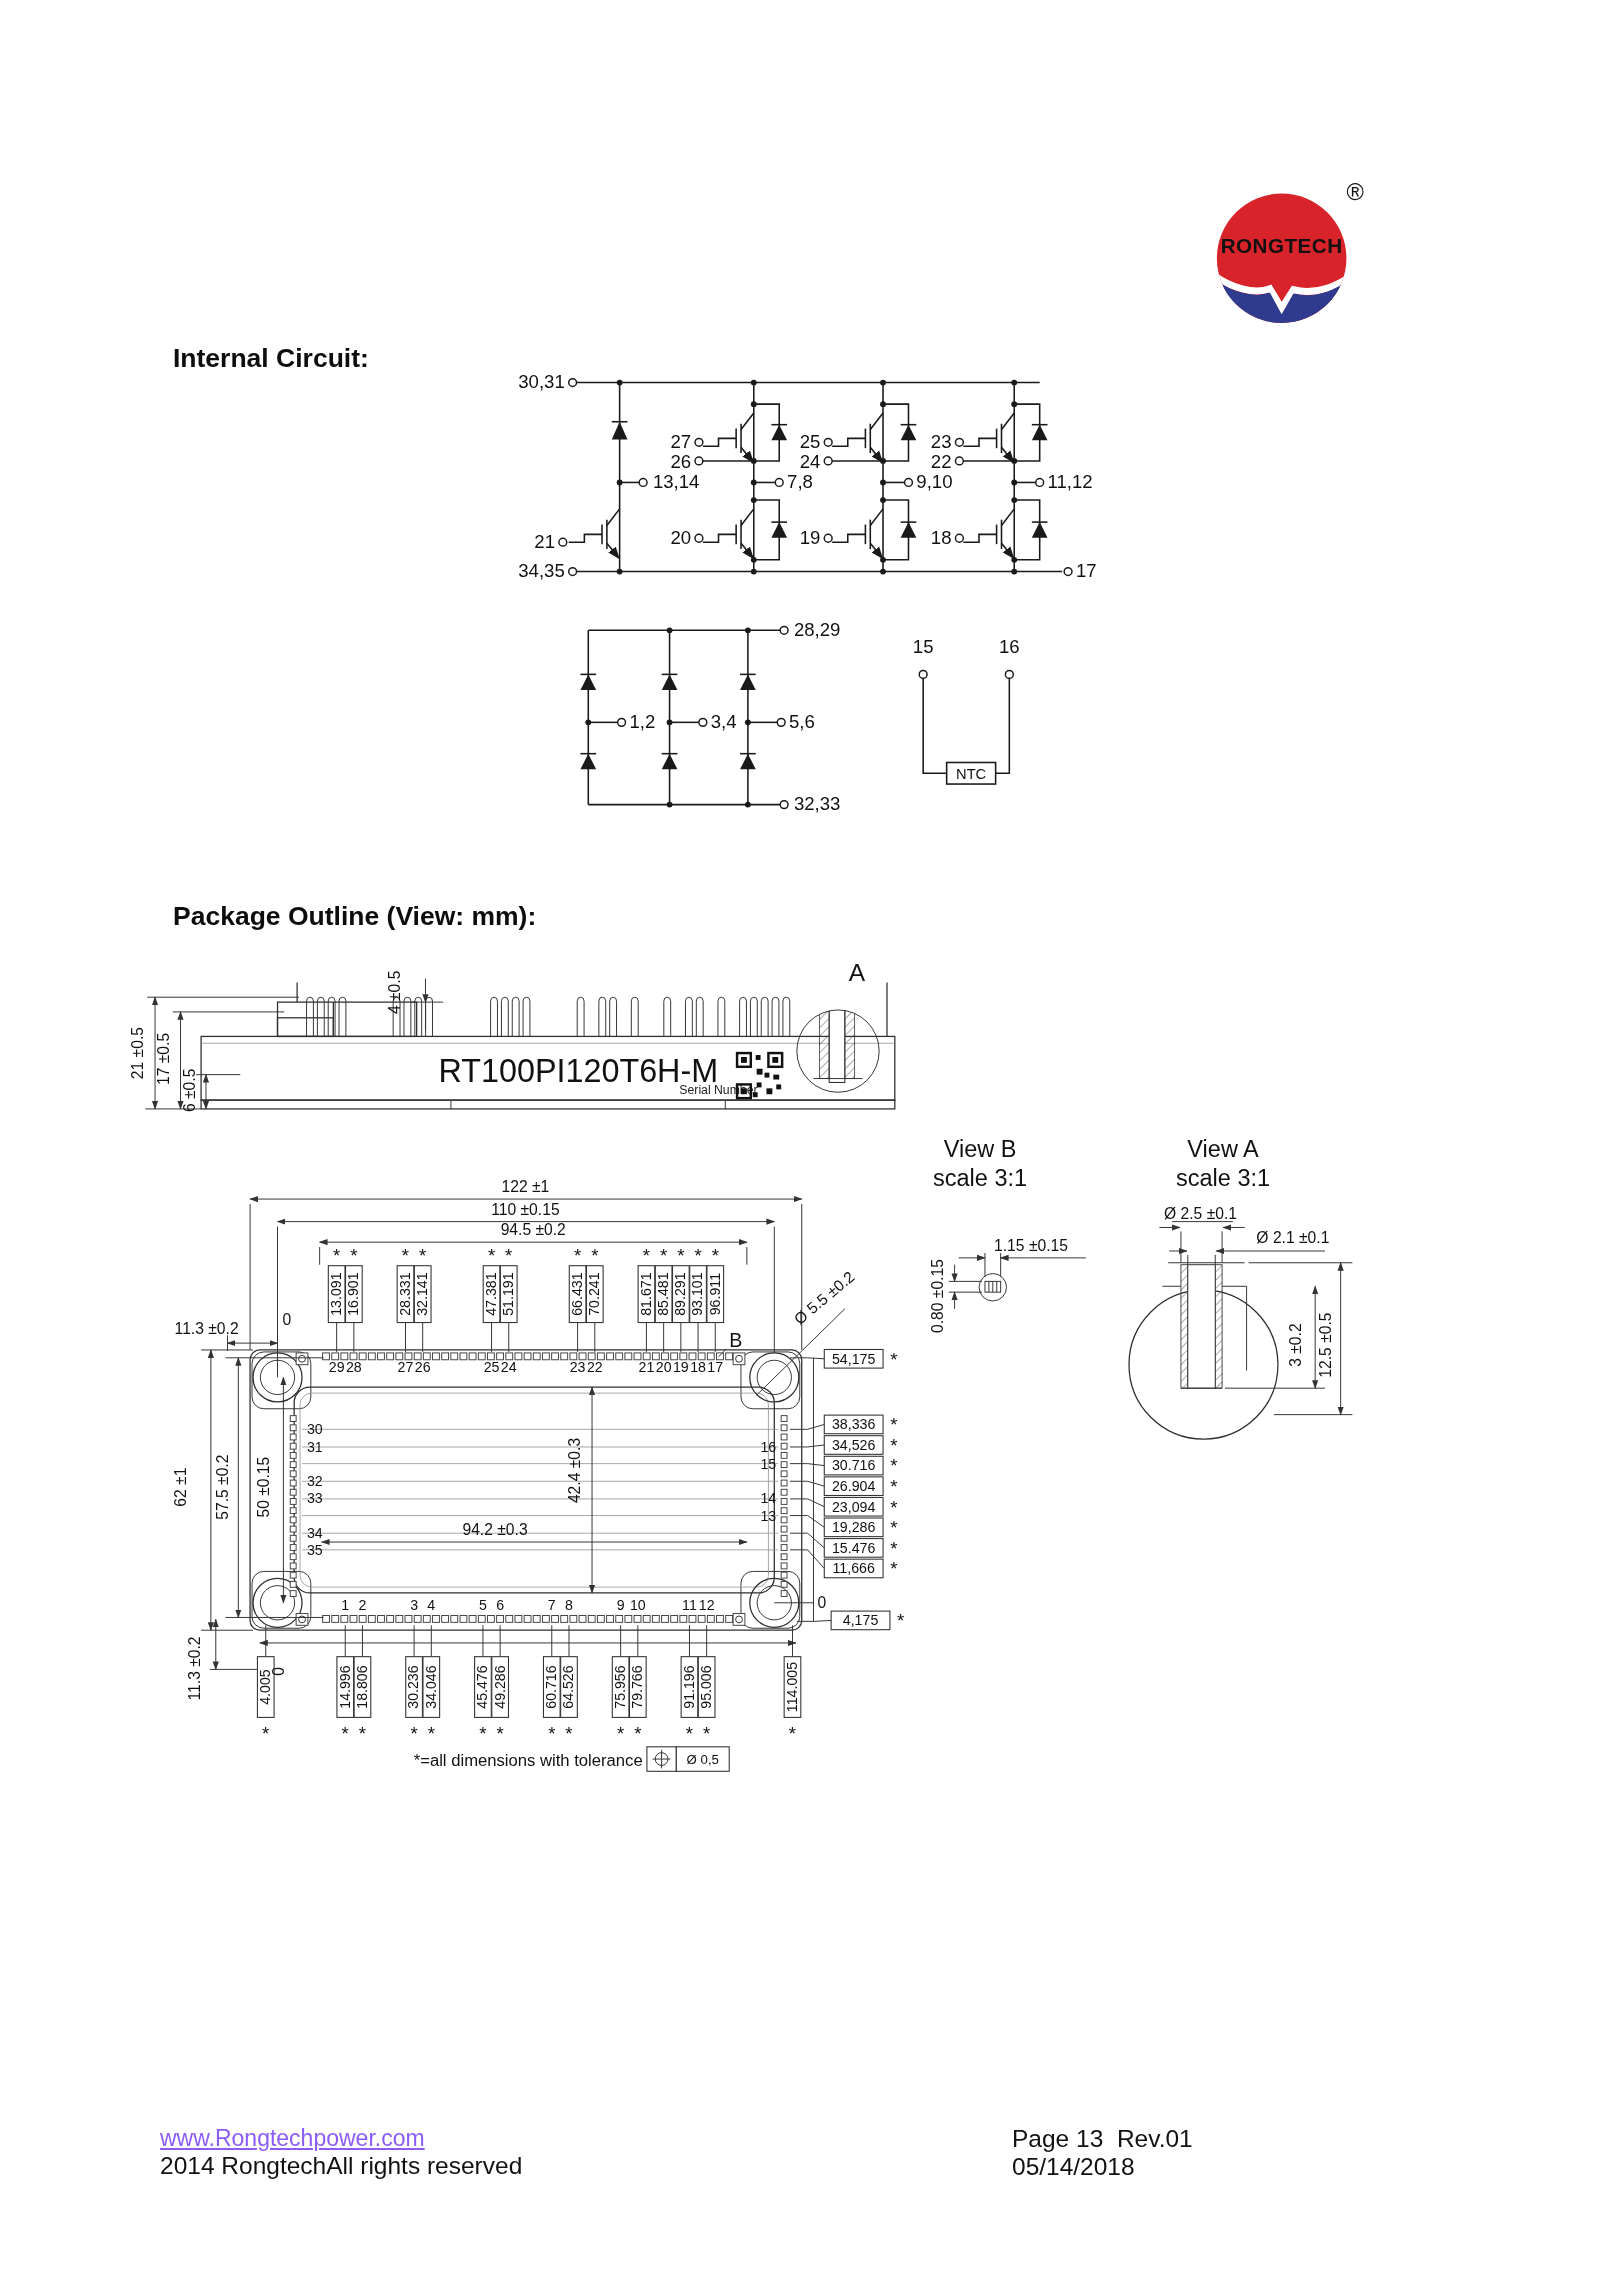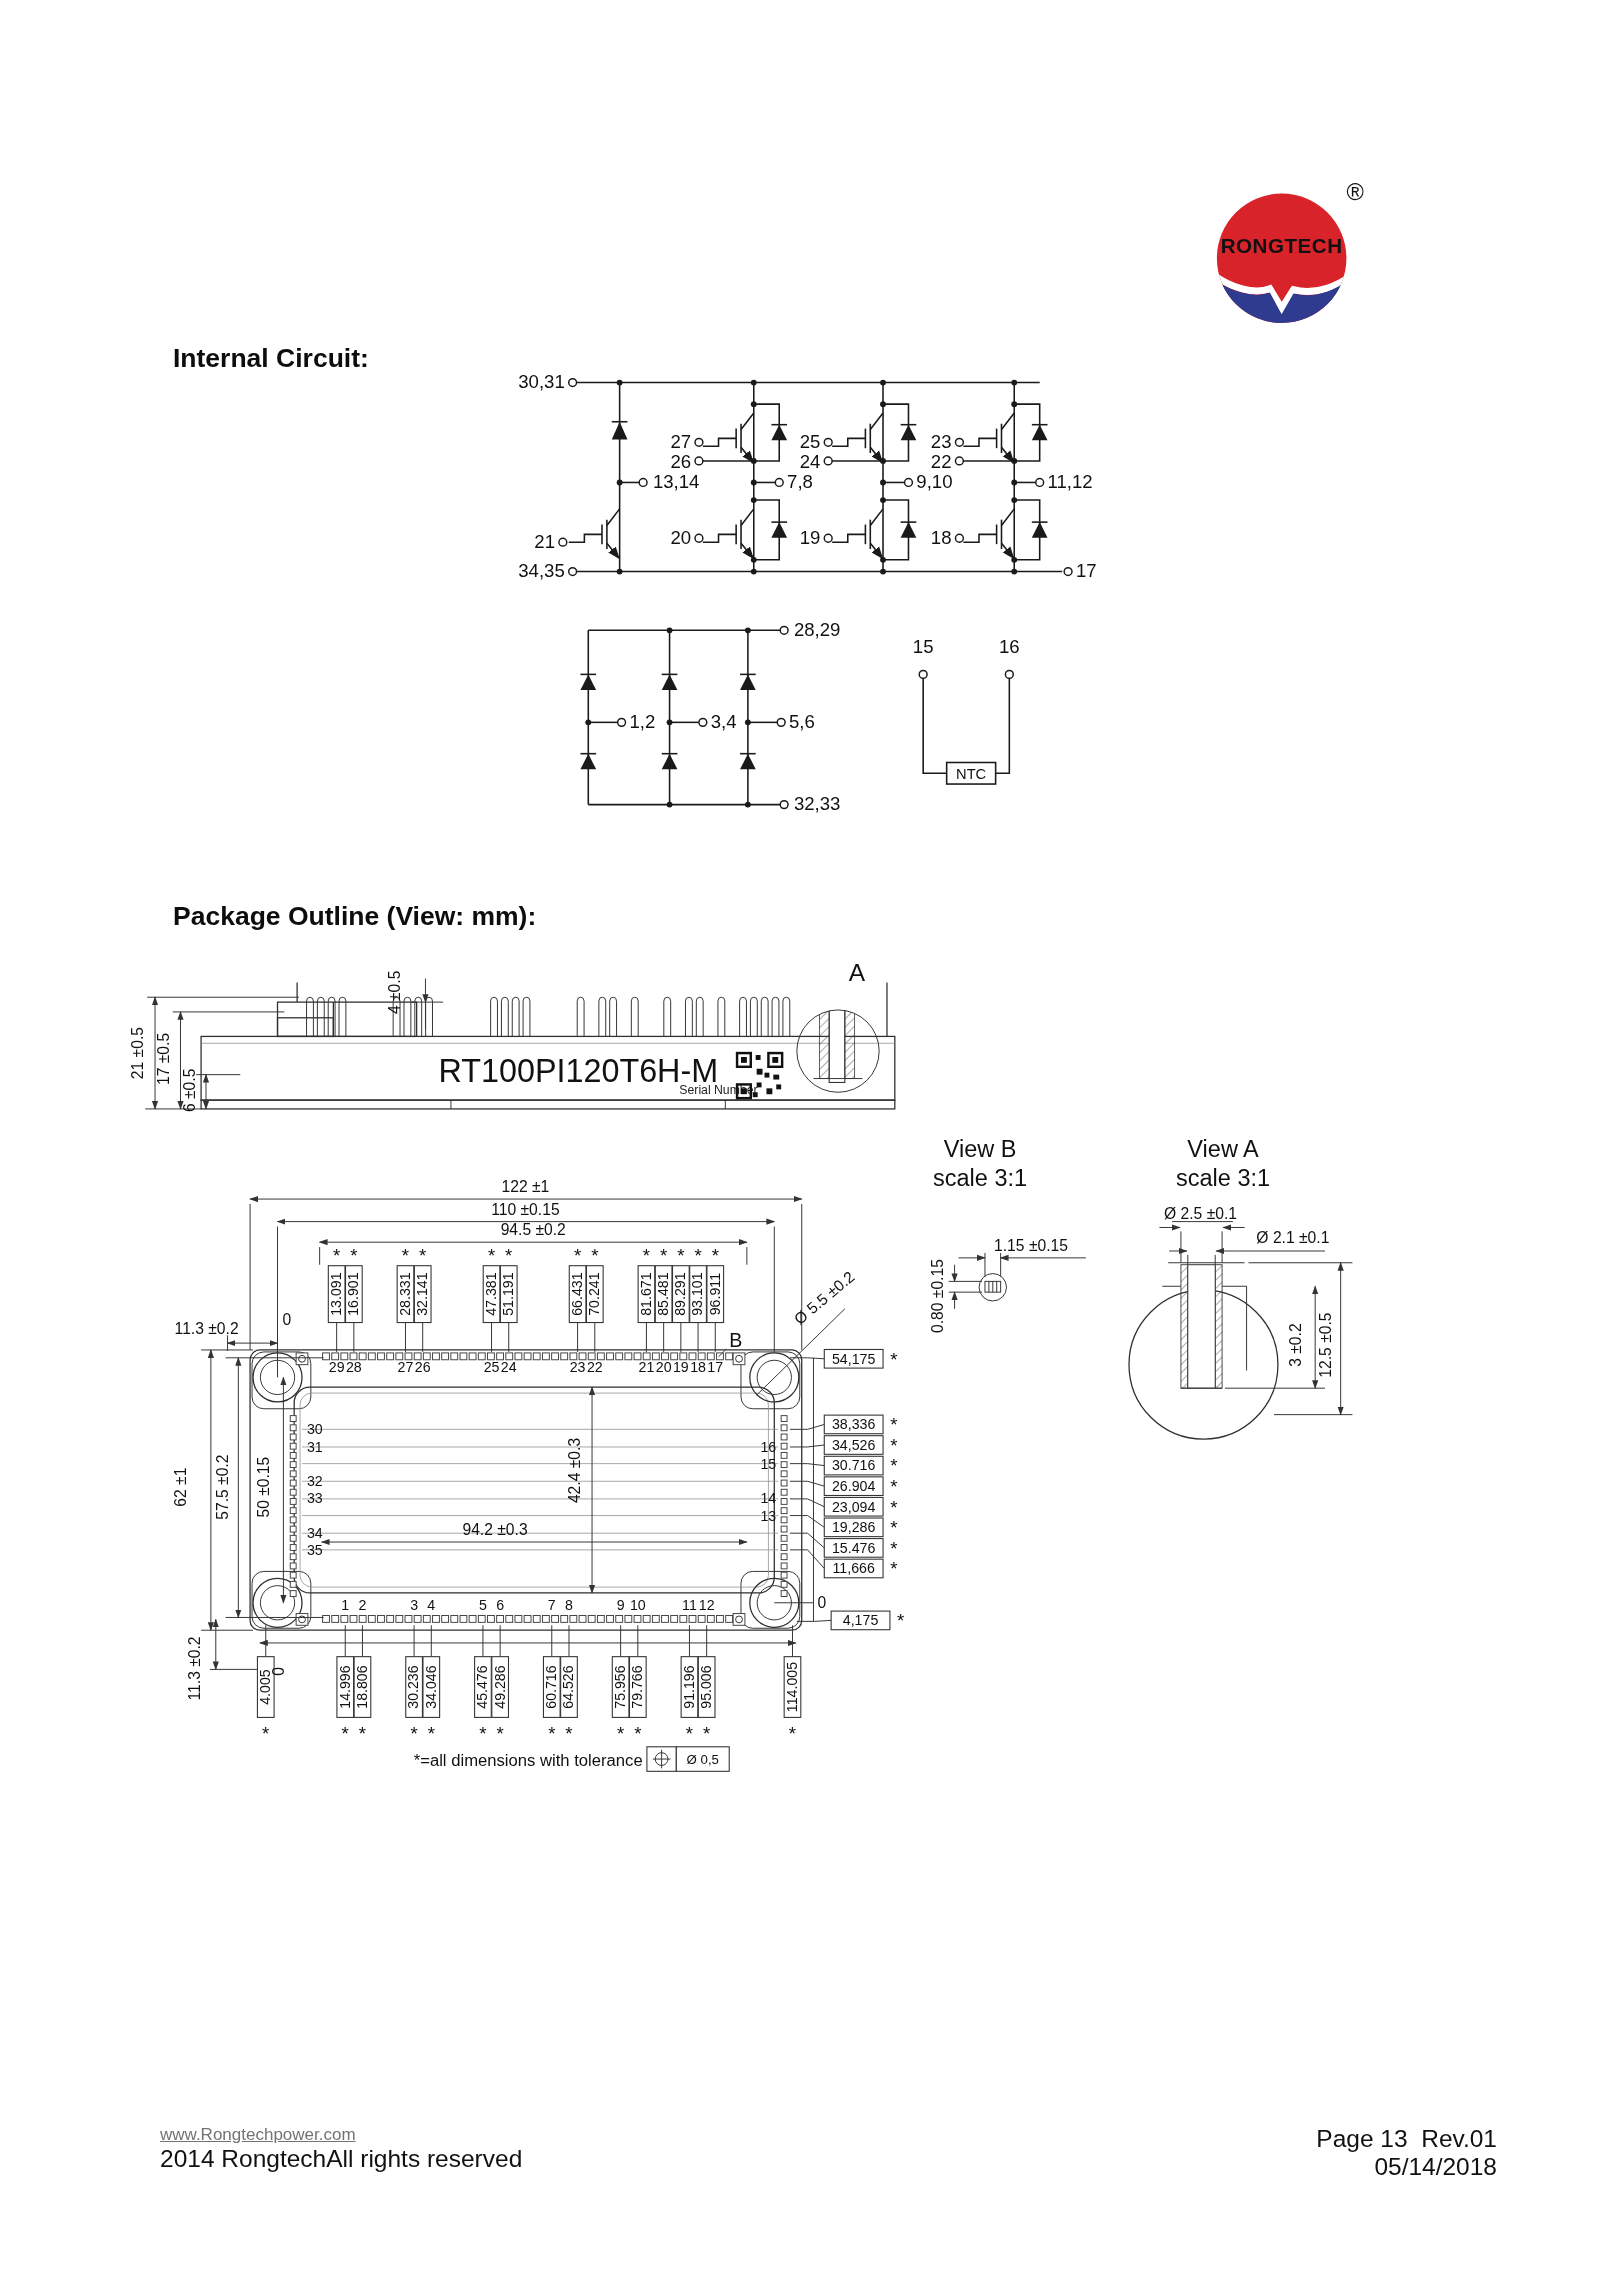--- a/index.html
+++ b/index.html
@@ -15,21 +15,21 @@
   .dim2{font-size:16px;}
   .pinnum{font-size:14.5px;}
   .mid{text-anchor:middle;}
   .end{text-anchor:end;}
   .ast{font-size:19px;text-anchor:middle;}
   .clab{font-size:19px;}
   .cir{stroke:#1a1a1a;stroke-width:1.6;fill:none;}
   .dot{fill:#1a1a1a;stroke:none;}
   .term{fill:#fff;stroke:#1a1a1a;stroke-width:1.5;}
   .outl{stroke:#2f2f2f;stroke-width:1.3;fill:none;}
-  .footer-link{font-size:17px;color:#737373;text-decoration:underline;}
+  .footer-link{font-size:23px;color:#8b5cf6;text-decoration:underline;}
   .footer-txt{font-size:24.5px;color:#111;white-space:pre;}
 </style>
 </head>
 <body>
 
 <svg class="abs" style="left:1211px;top:165px" width="157" height="162" viewBox="0 0 160 165">
   <defs>
       <clipPath id="logoclip">
         <circle cx="72" cy="95" r="66"></circle>
       </clipPath>
@@ -831,17 +831,17 @@
     <text class="dim2" transform="rotate(-90 1328 1372)" x="1328" y="1372" text-anchor="middle">3 ±0.2</text>
     <line class="ln" x1="1368" y1="1288" x2="1368" y2="1443" marker-start="url(#ar)" marker-end="url(#ar)"></line>
     <text class="dim2" transform="rotate(-90 1358 1372)" x="1358" y="1372" text-anchor="middle">12.5 ±0.5</text>
   </g>
 </svg>
 
 <div class="abs" style="left:160px;top:2125px">
   <a href="#" class="footer-link">www.Rongtechpower.com</a>
   <div class="footer-txt">2014 RongtechAll rights reserved</div>
 </div>
-<div class="abs" style="left:1066px;top:2125px;width:431px;text-align:right">
+<div class="abs" style="left:1012px;top:2125px;width:431px;text-align:left">
   <div class="footer-txt">Page 13  Rev.01</div>
   <div class="footer-txt">05/14/2018</div>
 </div>
 
 
 </body></html>

